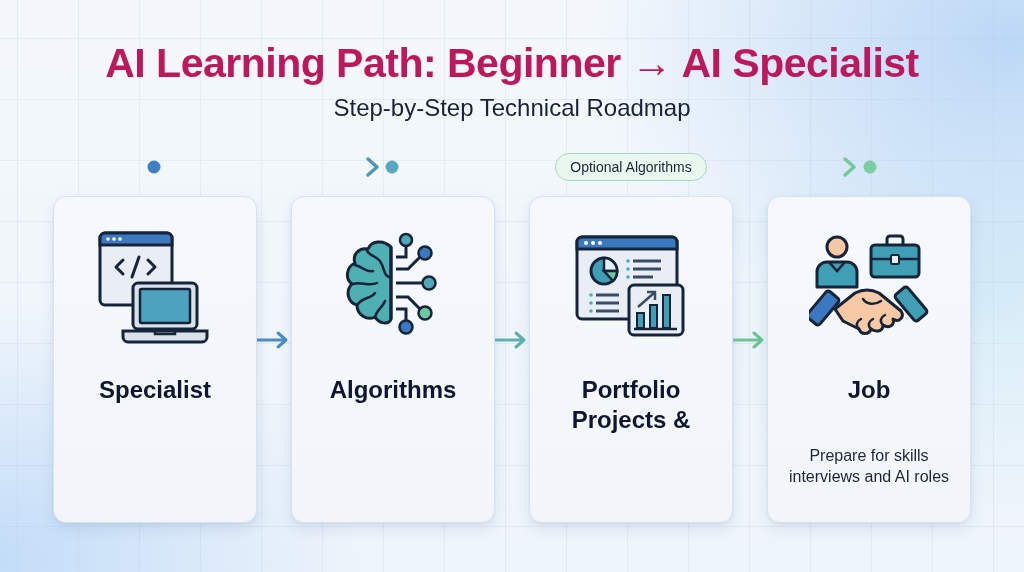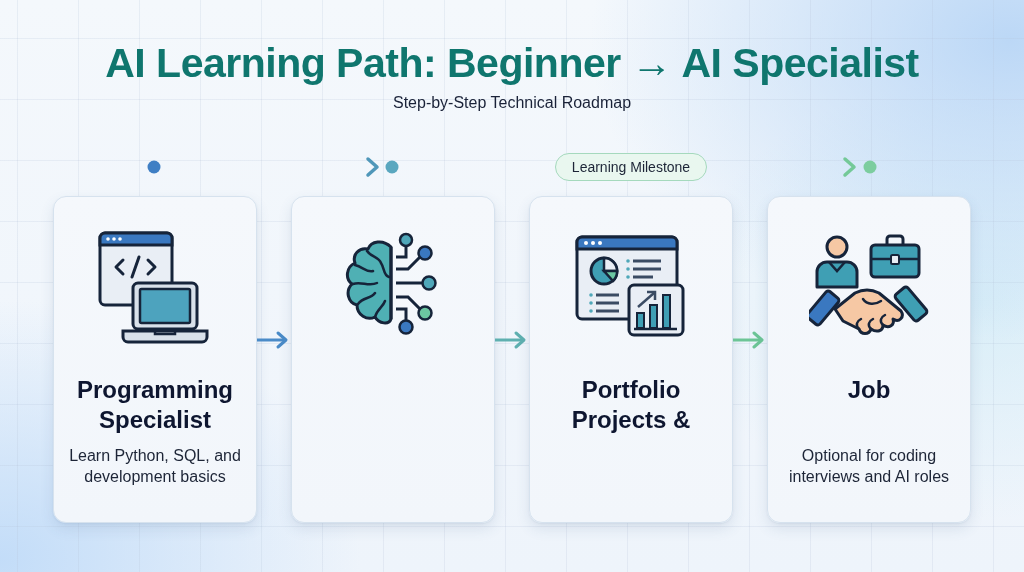--- a/index.html
+++ b/index.html
@@ -20,26 +20,26 @@
       linear-gradient(to right, rgba(180,195,215,0.22) 1px, transparent 1px),
       linear-gradient(to bottom, rgba(180,195,215,0.22) 1px, transparent 1px);
     background-size: 61px 61px;
     background-position: 17px 38px;
     pointer-events: none;
   }
   .title {
     position: absolute; left: 0; right: 0; top: 40px;
     text-align: center;
     font-size: 41px; font-weight: 700; letter-spacing: -0.5px;
-    color: #0f766e;
+    color: #be185d;
   }
   .subtitle {
     position: absolute; left: 0; right: 0; top: 94px;
     text-align: center;
-    font-size: 16px; font-weight: 400; color: #1a2238;
+    font-size: 24px; font-weight: 400; color: #1a2238;
   }
   .timeline { position: absolute; left: 0; top: 150px; width: 1024px; height: 36px; }
   .milestone-pill {
     position: absolute; left: 555px; top: 153px; width: 152px; height: 28px;
     border: 1.5px solid #a5d9bd; border-radius: 14px;
     background: #e9f7ef;
     display: flex; align-items: center; justify-content: center;
     font-size: 14px; color: #1d2537;
   }
   .card {
@@ -80,42 +80,40 @@
     </linearGradient>
   </defs>
   <line x1="154" y1="167" x2="376" y2="167" stroke="url(#tl1)" stroke-width="3.5"></line>
   <polyline points="368,159 377,167 368,175" fill="none" stroke="#4f97b9" stroke-width="3.5" stroke-linecap="round" stroke-linejoin="round"></polyline>
   <circle cx="154" cy="167" r="6.5" fill="#3f7fc4"></circle>
   <line x1="392" y1="167" x2="852" y2="167" stroke="url(#tl2)" stroke-width="3.5"></line>
   <polyline points="845,159 854,167 845,175" fill="none" stroke="#74c998" stroke-width="3.5" stroke-linecap="round" stroke-linejoin="round"></polyline>
   <circle cx="392" cy="167" r="6.5" fill="#5aa7bf"></circle>
   <circle cx="870" cy="167" r="6.5" fill="#7ccd9f"></circle>
 </svg>
-<div class="milestone-pill">Learning Milestone</div>
+<div class="milestone-pill">Optional Algorithms</div>
 
 <div class="card" style="left:53px;">
   <svg class="icon" viewBox="0 0 120 120">
     <rect x="5" y="6" width="72" height="72" rx="5" fill="#e9eef5" stroke="#16243a" stroke-width="3"></rect>
     <path d="M5 11 a5 5 0 0 1 5 -5 h62 a5 5 0 0 1 5 5 v7 h-72z" fill="#3a78c0" stroke="#16243a" stroke-width="3"></path>
     <circle cx="13" cy="12" r="1.8" fill="#fff"></circle>
       <circle cx="19" cy="12" r="1.8" fill="#fff"></circle>
       <circle cx="25" cy="12" r="1.8" fill="#fff"></circle>
     <polyline points="28,33 21,40 28,47" fill="none" stroke="#16243a" stroke-width="3" stroke-linecap="round" stroke-linejoin="round"></polyline>
     <line x1="44" y1="30" x2="37" y2="50" stroke="#16243a" stroke-width="3" stroke-linecap="round"></line>
     <polyline points="53,33 60,40 53,47" fill="none" stroke="#16243a" stroke-width="3" stroke-linecap="round" stroke-linejoin="round"></polyline>
     <rect x="38" y="56" width="64" height="46" rx="5" fill="#d9e1ea" stroke="#16243a" stroke-width="3"></rect>
     <rect x="45" y="62" width="50" height="34" rx="1.5" fill="#4da3be" stroke="#16243a" stroke-width="2.5"></rect>
     <path d="M28 104 h84 v6 a5 5 0 0 1 -5 5 h-74 a5 5 0 0 1 -5 -5z" fill="#d9e1ea" stroke="#16243a" stroke-width="3"></path>
     <path d="M60 104 v3 h20 v-3" fill="none" stroke="#16243a" stroke-width="2.5"></path>
   </svg>
   <div class="card-title">
-    <div>Programming</div>
     <div>Specialist</div>
   </div>
-  <div class="card-desc" style="top:248px;">Learn Python, SQL, and development basics</div>
 </div>
 
 <svg class="connector" style="left:255px;" viewBox="0 0 40 22">
   <line x1="2" y1="11" x2="30" y2="11" stroke="#4a8bc8" stroke-width="3"></line>
   <polyline points="23,4 31,11 23,18" fill="none" stroke="#4a8bc8" stroke-width="3" stroke-linecap="round" stroke-linejoin="round"></polyline>
 </svg>
 
 <div class="card" style="left:291px;">
   <svg class="icon" viewBox="0 0 120 120">
     <path d="M58 20 C50 12 38 14 35 22 C26 20 19 28 22 36 C13 40 12 52 19 57 C12 64 15 76 24 78 C24 88 34 94 42 90 C46 97 56 98 58 92 Z" fill="#4fb0b4" stroke="#16243a" stroke-width="3" stroke-linejoin="round"></path>
@@ -126,20 +124,21 @@
     <path d="M63 42 h12 l12 -12" fill="none" stroke="#16243a" stroke-width="3"></path>
     <circle cx="92" cy="26" r="6.5" fill="#3a78c0" stroke="#16243a" stroke-width="2.5"></circle>
     <line x1="63" y1="56" x2="90" y2="56" stroke="#16243a" stroke-width="3"></line>
     <circle cx="96" cy="56" r="6.5" fill="#4fa7b9" stroke="#16243a" stroke-width="2.5"></circle>
     <path d="M63 70 h12 l12 12" fill="none" stroke="#16243a" stroke-width="3"></path>
     <circle cx="92" cy="86" r="6.5" fill="#6cc7a2" stroke="#16243a" stroke-width="2.5"></circle>
     <path d="M63 82 h10 v12" fill="none" stroke="#16243a" stroke-width="3"></path>
     <circle cx="73" cy="100" r="6.5" fill="#3a78c0" stroke="#16243a" stroke-width="2.5"></circle>
   </svg>
   <div class="card-title">
+    <div>Algorithms</div>
   </div>
 </div>
 
 <svg class="connector" style="left:493px;" viewBox="0 0 40 22">
   <line x1="2" y1="11" x2="30" y2="11" stroke="#5fb0b0" stroke-width="3"></line>
   <polyline points="23,4 31,11 23,18" fill="none" stroke="#5fb0b0" stroke-width="3" stroke-linecap="round" stroke-linejoin="round"></polyline>
 </svg>
 
 <div class="card" style="left:529px;">
   <svg class="icon" viewBox="0 0 120 120">
@@ -193,14 +192,14 @@
     <rect x="82" y="28" width="8" height="9" rx="1.5" fill="#e9eef5" stroke="#16243a" stroke-width="2"></rect>
     <path d="M26 82 L46 66 C54 62 62 62 70 66 L92 84 C96 90 90 96 84 92 C86 98 80 102 74 98 C74 104 68 106 62 102 C60 108 52 108 50 102 L34 94 Z" fill="#f6c8a4" stroke="#16243a" stroke-width="3" stroke-linejoin="round"></path>
     <path d="M54 72 C58 78 66 78 72 74" fill="none" stroke="#16243a" stroke-width="2.5" stroke-linecap="round"></path>
     <path d="M50 102 C46 98 48 94 52 92 M62 102 C58 98 60 94 64 92 M74 98 C70 94 72 90 76 88" fill="none" stroke="#16243a" stroke-width="2.5" stroke-linecap="round"></path>
     <rect x="6" y="64" width="16" height="34" rx="3" transform="rotate(40 14 81)" fill="#3a78c0" stroke="#16243a" stroke-width="3"></rect>
     <rect x="94" y="60" width="16" height="34" rx="3" transform="rotate(-40 102 77)" fill="#3f9fb4" stroke="#16243a" stroke-width="3"></rect>
   </svg>
   <div class="card-title">
     <div>Job</div>
   </div>
-  <div class="card-desc">Optional for coding interviews and AI roles</div>
+  <div class="card-desc">Prepare for skills interviews and AI roles</div>
 </div>
 
 </body></html>

